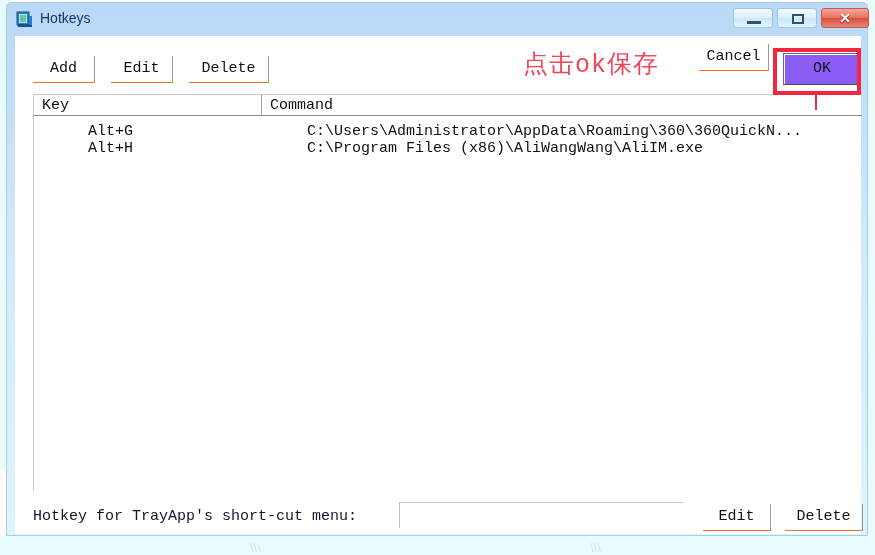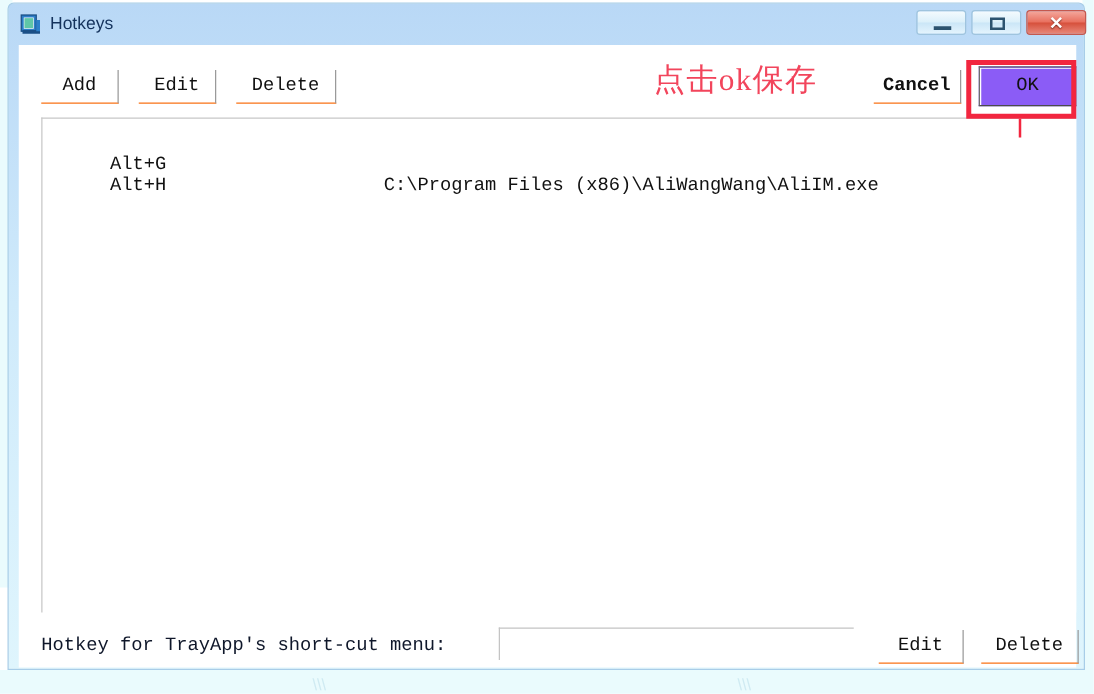--- a/index.html
+++ b/index.html
@@ -136,21 +136,21 @@
     padding: 0;
     line-height: 26px;
     height: 27px;
     cursor: default;
   }
 
   #tb-add    { left: 18px;  top: 20px; width: 62px; }
   #tb-edit   { left: 96px;  top: 20px; width: 62px; }
   #tb-delete { left: 174px; top: 20px; width: 80px; }
   #tb-clear  { left: 268px; top: 20px; width: 74px; }
-  #tb-cancel { left: 684px; top: 20px; width: 70px; font-weight: bold; }
+  #tb-cancel { left: 684px; top: 8px; width: 70px; }
 
   
   #tb-ok {
     position: absolute;
     left: 768px; top: 17px;
     width: 78px; height: 32px;
     background: #8b5cf6;
     border: 1px solid #6e6e6e;
     border-right-color: #4b4b4b;
     border-bottom-color: #4b4b4b;
@@ -242,21 +242,21 @@
     padding: 0 4px;
     outline: none;
   }
   #bt-edit   { left: 688px; top: 468px; width: 68px; }
   #bt-delete { left: 770px; top: 468px; width: 78px; }
 
   
   #anno-text {
     position: absolute;
     left: 516px; top: 44px;
-    font-family: Liberation Serif, serif;
+    font-family: Liberation Mono, monospace;
     font-size: 25px;
     color: #f2455c;
     letter-spacing: 1px;
     white-space: nowrap;
   }
   #anno-box {
     position: absolute;
     left: 766px; top: 45px;
     width: 88px; height: 47px;
     border: 4px solid #f2263f;
@@ -306,23 +306,29 @@
 
   <div id="client">
 
     <button class="flatbtn" id="tb-add">Add</button>
     <button class="flatbtn" id="tb-edit">Edit</button>
     <button class="flatbtn" id="tb-delete">Delete</button>
     <button class="flatbtn" id="tb-cancel">Cancel</button>
     <button id="tb-ok">OK</button>
 
     <div id="listview">
+      <div id="list-header">
+        <span class="col-head" id="col-key">Key</span>
+        <span id="col-divider"></span>
+        <span class="col-head" id="col-command">Command</span>
+      </div>
       <div id="rows">
         <div class="row">
           <span class="cell-key">Alt+G</span>
+          <span class="cell-cmd">C:\Users\Administrator\AppData\Roaming\360\360QuickN...</span>
         </div>
         <div class="row">
           <span class="cell-key">Alt+H</span>
           <span class="cell-cmd">C:\Program Files (x86)\AliWangWang\AliIM.exe</span>
         </div>
       </div>
     </div>
 
     <div id="bottom-label">Hotkey for TrayApp's short-cut menu:</div>
     <input id="hotkey-input" type="text" placeholder="" style="">

